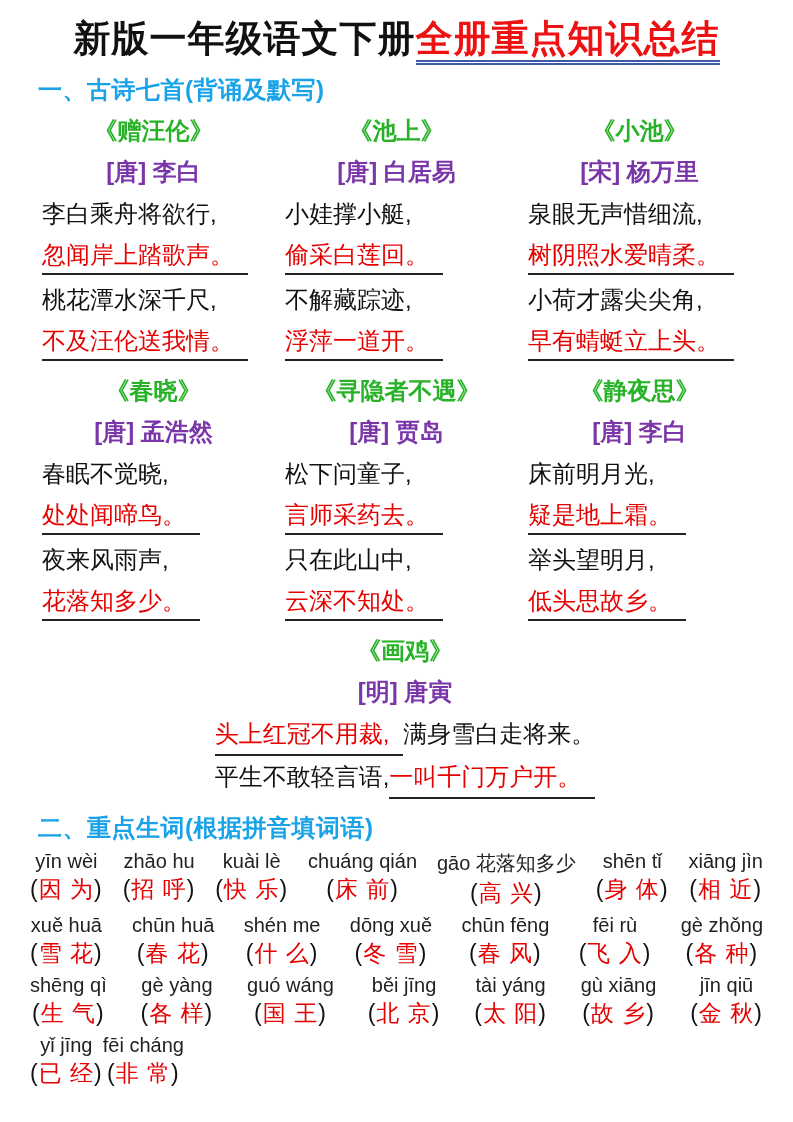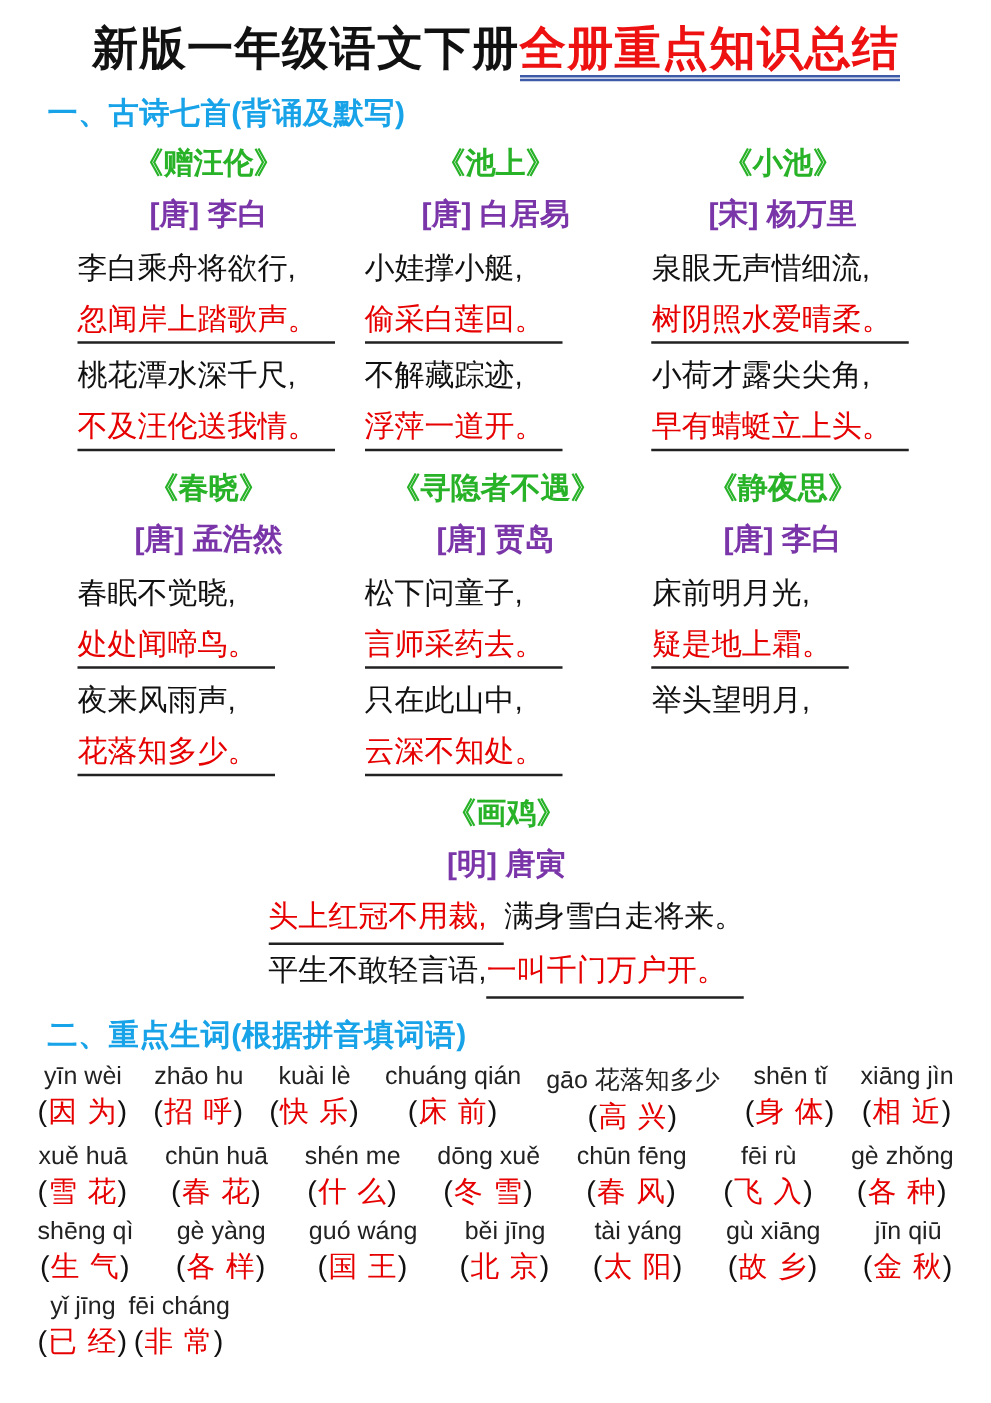--- a/index.html
+++ b/index.html
@@ -11,21 +11,21 @@
   .title{
     text-align:center;margin-top:16px;
     font-family:"DejaVu Serif",serif;font-weight:bold;
     font-size:37px;line-height:1.2;letter-spacing:1px;white-space:nowrap;
   }
   .title .t-red{color:#ee1111;border-bottom:5px double #3c5aa8;padding-bottom:0px;}
   .sec-heading{
     color:#18a3e8;font-weight:bold;font-size:24px;
     margin:14px 0 4px 38px;letter-spacing:0.5px;
   }
-  .poem-grid{display:grid;grid-template-columns:1fr 1fr 1fr;padding:0 52px;}
+  .poem-grid{display:grid;grid-template-columns:1fr 1fr 1fr;padding:0 32px;}
   .poem{padding-bottom:6px;}
   .ptitle{color:#28b228;text-align:center;font-weight:bold;font-size:24px;height:41px;line-height:41px;}
   .pauthor{color:#7a35a8;text-align:center;font-weight:bold;font-size:24px;height:41px;line-height:41px;}
   .pline{height:43px;display:flex;align-items:center;padding-left:10px;font-size:24px;}
   .u{color:#e60000;border-bottom:2px solid #222;padding-right:14px;padding-bottom:2px;}
   .center-poem{text-align:center;padding-left:17px;}
   .cline{height:43px;line-height:43px;font-size:24px;}
   .cline .u{display:inline-block;line-height:1.5;}
   .words{padding:0 30px;margin-top:6px;}
   .wrow{display:flex;justify-content:space-between;margin-bottom:5px;}
@@ -128,20 +128,23 @@
     <div class="pauthor">[唐] 李白</div>
     <div class="pline">
         <span>床前明月光,</span>
       </div>
     <div class="pline">
         <span class="u">疑是地上霜。</span>
       </div>
     <div class="pline">
         <span>举头望明月,</span>
       </div>
+    <div class="pline">
+        <span class="u">低头思故乡。</span>
+      </div>
   </div>
 </div>
 
 <div class="center-poem">
   <div class="ptitle">《画鸡》</div>
   <div class="pauthor">[明] 唐寅</div>
   <div class="cline"><span class="u">头上红冠不用裁,</span><span>满身雪白走将来。</span></div>
   <div class="cline"><span>平生不敢轻言语,</span><span class="u">一叫千门万户开。</span></div>
 </div>
 

